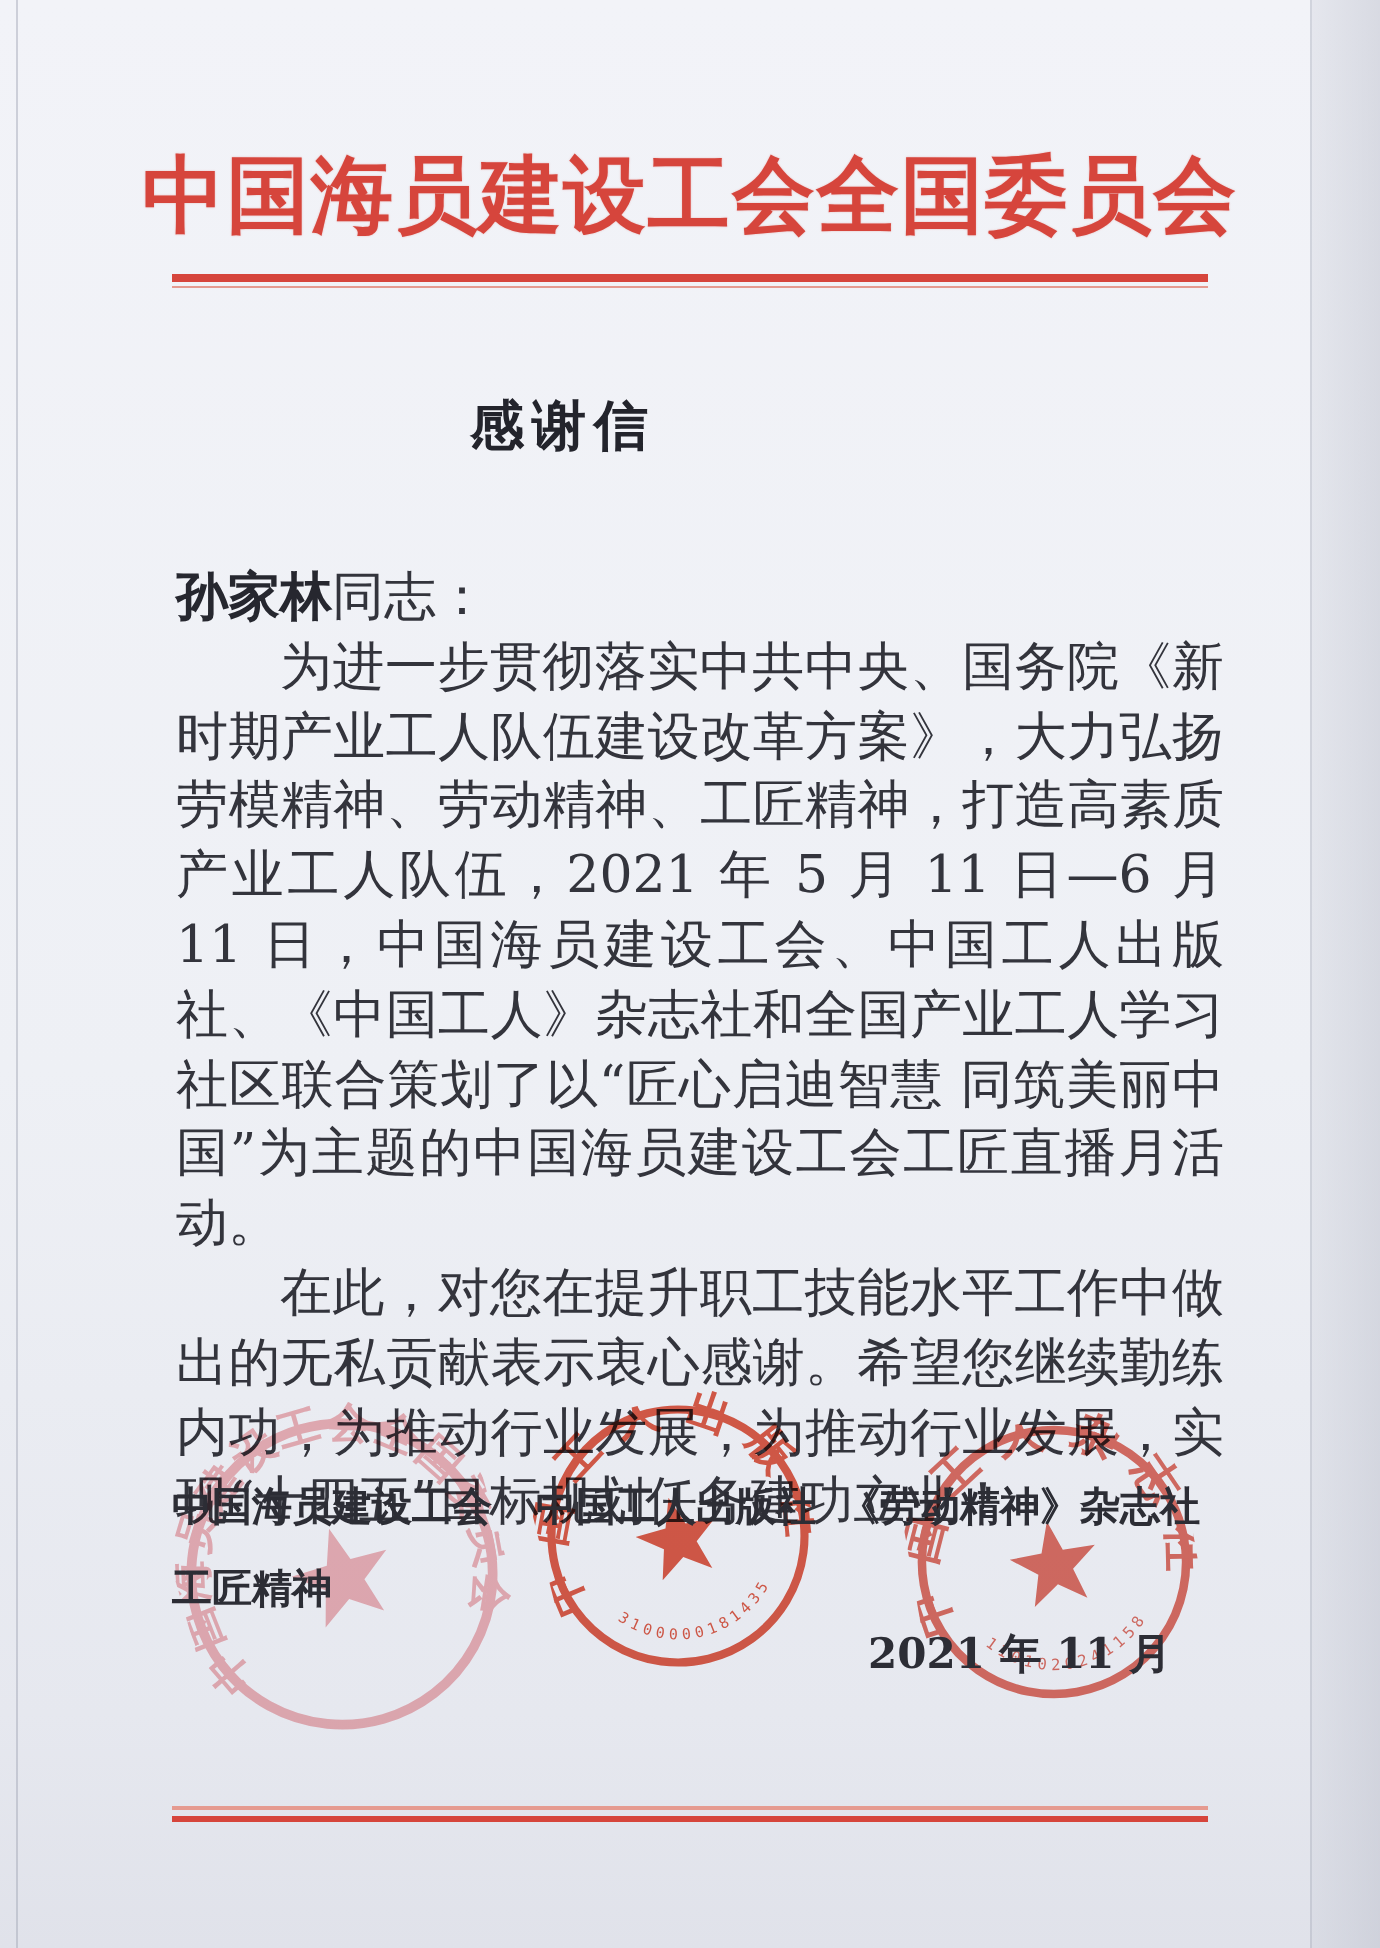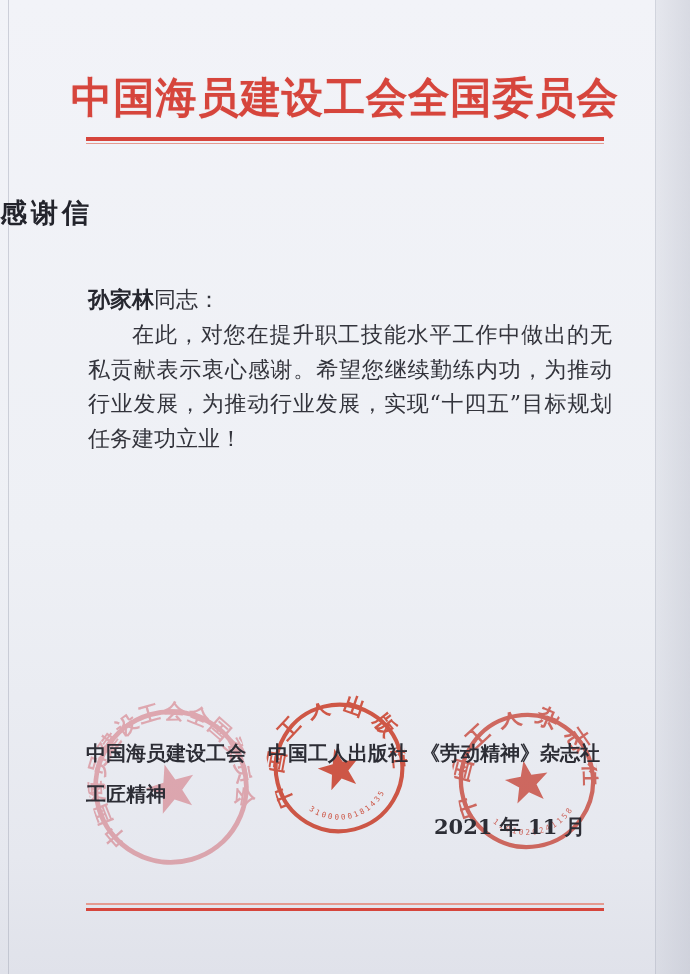--- a/index.html
+++ b/index.html
@@ -32,28 +32,28 @@
   .rule-header .thick{height:3.5px;background:#d6453c;}
   .rule-header .gap{height:2px;}
   .rule-header .thin{height:1.5px;background:#e59a90;}
   .rule-footer{top:903px;}
   .rule-footer .thin{height:1.5px;background:#e59a90;}
   .rule-footer .gap{height:3px;}
   .rule-footer .thick{height:3px;background:#d6453c;}
 
   .letter-title{
     position:absolute;left:0;top:195px;width:563px;
-    text-align:left;
+    text-align:center;
     font-size:27px;font-weight:bold;letter-spacing:4px;
     color:#23242c;
   }
 
   .body-block{
     position:absolute;left:88px;top:282px;width:524px;
-    font-size:22px;line-height:34.8px;
+    font-size:26px;line-height:34.8px;
     color:#33343c;
     text-align:justify;
   }
   .greeting{margin:0;}
   .greeting .name{font-weight:bold;color:#26272f;}
   .para{margin:0;text-indent:2em;}
 
   .sig{position:absolute;color:#2c2d35;font-size:20px;font-weight:bold;text-align:left;line-height:41px;white-space:nowrap;z-index:3;}
   .sig-1{left:86px;top:733px;width:176px;}
   .sig-2{left:268px;top:733px;width:144px;}
@@ -84,20 +84,21 @@
   <div class="rule rule-header">
     <div class="thick"></div>
       <div class="gap"></div>
       <div class="thin"></div>
   </div>
 
   <div class="letter-title">感谢信</div>
 
   <div class="body-block">
     <p class="greeting"><span class="name">孙家林</span><span>同志：</span></p>
+    <p class="para">为进一步贯彻落实中共中央、国务院《新时期产业工人队伍建设改革方案》，大力弘扬劳模精神、劳动精神、工匠精神，打造高素质产业工人队伍，2021 年 5 月 11 日—6 月 11 日，中国海员建设工会、中国工人出版社、《中国工人》杂志社和全国产业工人学习社区联合策划了以“匠心启迪智慧 同筑美丽中国”为主题的中国海员建设工会工匠直播月活动。</p>
     <p class="para">在此，对您在提升职工技能水平工作中做出的无私贡献表示衷心感谢。希望您继续勤练内功，为推动行业发展，为推动行业发展，实现“十四五”目标规划任务建功立业！</p>
   </div>
 
   <div class="sig sig-1">
     <div>中国海员建设工会</div>
     <div>工匠精神</div>
   </div>
   <div class="sig sig-2">中国工人出版社</div>
   <div class="sig sig-3">《劳动精神》杂志社</div>
   <div class="sig sig-date">2021 年 11 月</div>

